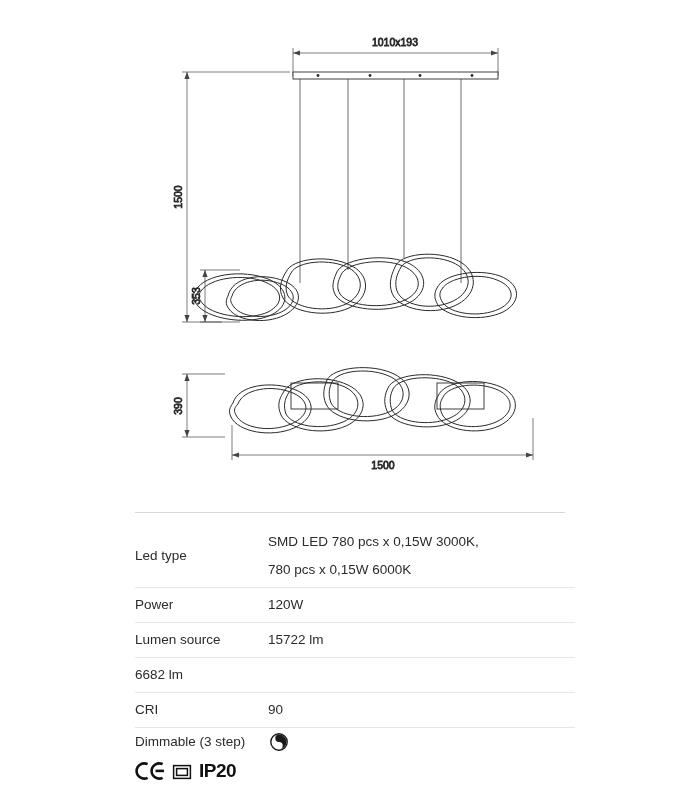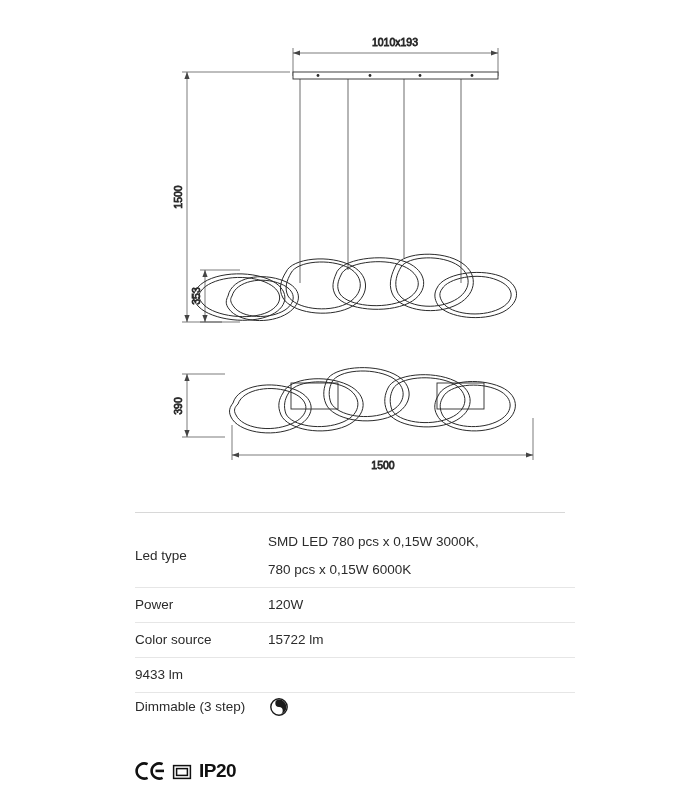--- a/index.html
+++ b/index.html
@@ -221,28 +221,32 @@
     </div>
 
     <div class="spec-row">
       <div class="spec-label">Power</div>
       <div class="spec-value">120W</div>
     </div>
 
 
 
     <div class="spec-row">
-      <div class="spec-label">Color source</div>
+      <div class="spec-label">Lumen source</div>
       <div class="spec-value">15722 lm</div>
     </div>
 
     <div class="spec-row">
-      <div class="spec-value">9433 lm</div>
-    </div>
-
+      <div class="spec-value">6682 lm</div>
+    </div>
+
+    <div class="spec-row">
+      <div class="spec-label">CRI</div>
+      <div class="spec-value">90</div>
+    </div>
 
     <div class="spec-row">
       <div class="spec-label">Dimmable (3 step)</div>
       <div class="spec-value icon-cell">
         <svg width="22" height="22" viewBox="0 0 22 22">
           <circle cx="11" cy="11" r="8.2" fill="none" stroke="#1a1a1a" stroke-width="1.4"></circle>
           <path d="M11 3.6 A7.4 7.4 0 0 1 11 18.4 A3.7 3.7 0 0 0 11 11 A3.7 3.7 0 0 1 11 3.6 Z" fill="#1a1a1a" stroke="none"></path>
         </svg>
       </div>
     </div>

